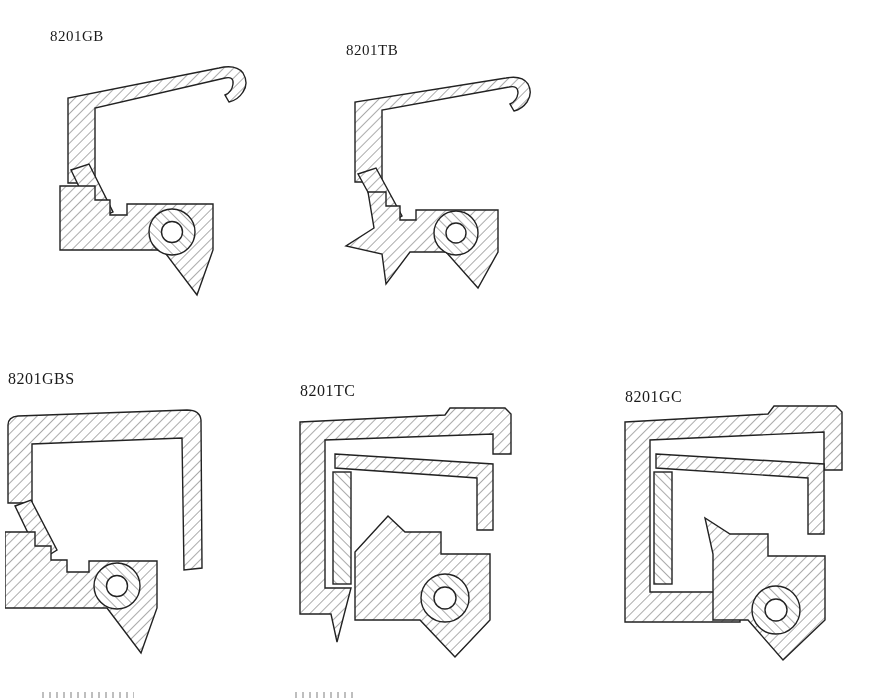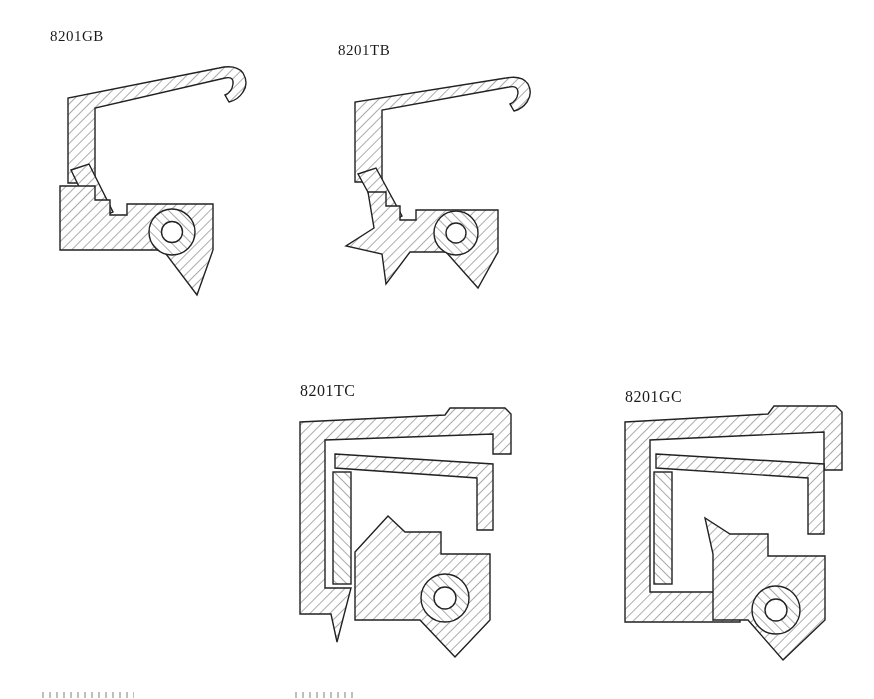--- a/index.html
+++ b/index.html
@@ -52,31 +52,41 @@
     <svg style="left:7px;top:32px;" width="210" height="245" viewBox="0 0 210 245">
       <path d="M13,125 L13,40 L164,10 Q181,6 188,15 Q194,25 188,34 Q183,42 174,44 L170,37 Q177,34 178,26 Q179,18 170,20 L40,50 L40,125 Z" fill="url(#hA)" stroke="#222" stroke-width="1.4"></path>
       <path d="M16,112 L34,106 L58,154 L40,162 Z" fill="url(#hA)" stroke="#222" stroke-width="1.4"></path>
       <path d="M5,128 L40,128 L40,142 L55,142 L55,157 L72,157 L72,146 L158,146 L158,192 L142,237 L108,192 L5,192 Z" fill="url(#hA)" stroke="#222" stroke-width="1.4"></path>
       <circle cx="117" cy="174" r="23" fill="url(#hB)" stroke="#222" stroke-width="1.4"></circle>
       <circle cx="117" cy="174" r="10.5" fill="#ffffff" stroke="#222" stroke-width="1.4"></circle>
     </svg>
   </figure>
 
   <figure class="cell" style="left:338px;top:40px;width:230px;height:280px;">
-    <figcaption class="lbl" style="left:0;top:2px;">8201TB</figcaption>
+    <figcaption class="lbl" style="left:8px;top:2px;">8201TB</figcaption>
     <svg style="left:0px;top:30px;" width="210" height="235" viewBox="0 0 210 235">
       <path d="M17,112 L17,32 L168,8 Q184,5 190,14 Q195,23 189,32 Q184,39 176,41 L172,34 Q179,31 180,23 Q180,15 171,17 L44,40 L44,112 Z" fill="url(#hA)" stroke="#222" stroke-width="1.4"></path>
       <path d="M20,104 L38,98 L64,146 L48,155 Z" fill="url(#hA)" stroke="#222" stroke-width="1.4"></path>
       <path d="M30,122 L48,122 L48,136 L62,136 L62,150 L78,150 L78,140 L160,140 L160,182 L140,218 L108,182 L72,182 L48,214 L44,184 L8,176 L36,158 Z" fill="url(#hA)" stroke="#222" stroke-width="1.4"></path>
       <circle cx="118" cy="163" r="22" fill="url(#hB)" stroke="#222" stroke-width="1.4"></circle>
       <circle cx="118" cy="163" r="10" fill="#ffffff" stroke="#222" stroke-width="1.4"></circle>
     </svg>
   </figure>
 
 
+  <figure class="cell" style="left:5px;top:368px;width:225px;height:300px;">
+    <figcaption class="lbl lbl-lg" style="left:3px;top:2px;">8201GBS</figcaption>
+    <svg style="left:0px;top:30px;" width="212" height="262" viewBox="0 0 212 262">
+      <path d="M3,105 L3,27 Q3,19 13,18 L182,12 Q195,12 196,22 L197,170 L179,172 L177,40 L27,46 L27,105 Z" fill="url(#hA)" stroke="#222" stroke-width="1.4"></path>
+      <path d="M10,108 L26,102 L52,152 L36,162 Z" fill="url(#hA)" stroke="#222" stroke-width="1.4"></path>
+      <path d="M0,134 L30,134 L30,148 L46,148 L46,162 L62,162 L62,174 L84,174 L84,163 L152,163 L152,210 L136,255 L102,210 L0,210 Z" fill="url(#hA)" stroke="#222" stroke-width="1.4"></path>
+      <circle cx="112" cy="188" r="23" fill="url(#hB)" stroke="#222" stroke-width="1.4"></circle>
+      <circle cx="112" cy="188" r="10.5" fill="#ffffff" stroke="#222" stroke-width="1.4"></circle>
+    </svg>
+  </figure>
 
   <figure class="cell" style="left:293px;top:380px;width:235px;height:295px;">
     <figcaption class="lbl lbl-lg" style="left:7px;top:2px;">8201TC</figcaption>
     <svg style="left:0px;top:22px;" width="230" height="265" viewBox="0 0 230 265">
       <path d="M7,20 L152,13 L157,6 L212,6 L218,12 L218,52 L200,52 L200,32 L32,38 L32,186 L58,186 L44,240 L38,212 L7,212 Z" fill="url(#hA)" stroke="#222" stroke-width="1.4"></path>
       <path d="M42,52 L200,62 L200,128 L184,128 L184,76 L42,66 Z" fill="url(#hA)" stroke="#222" stroke-width="1.4"></path>
       <rect x="40" y="70" width="18" height="112" fill="url(#hB)" stroke="#222" stroke-width="1.4"></rect>
       <path d="M62,186 L62,150 L95,114 L112,130 L148,130 L148,152 L197,152 L197,218 L162,255 L127,218 L62,218 Z" fill="url(#hA)" stroke="#222" stroke-width="1.4"></path>
       <circle cx="152" cy="196" r="24" fill="url(#hB)" stroke="#222" stroke-width="1.4"></circle>
       <circle cx="152" cy="196" r="11" fill="#ffffff" stroke="#222" stroke-width="1.4"></circle>

